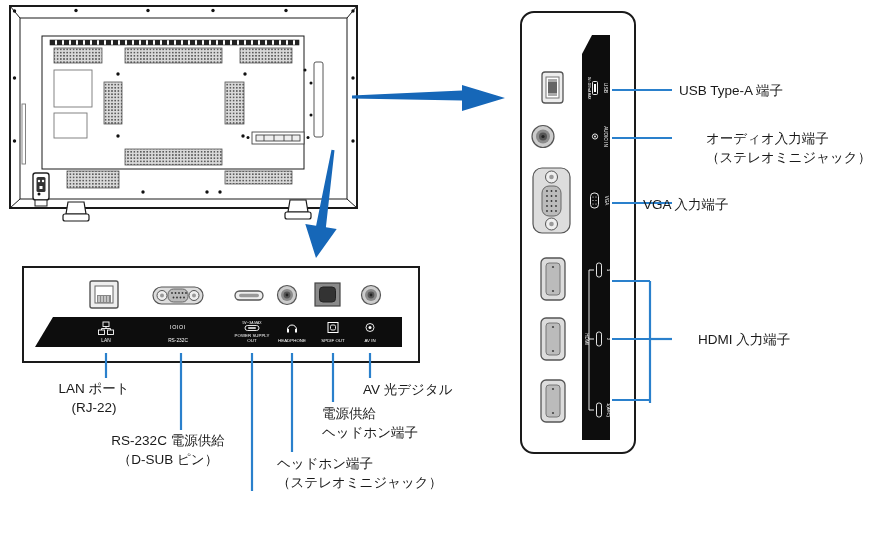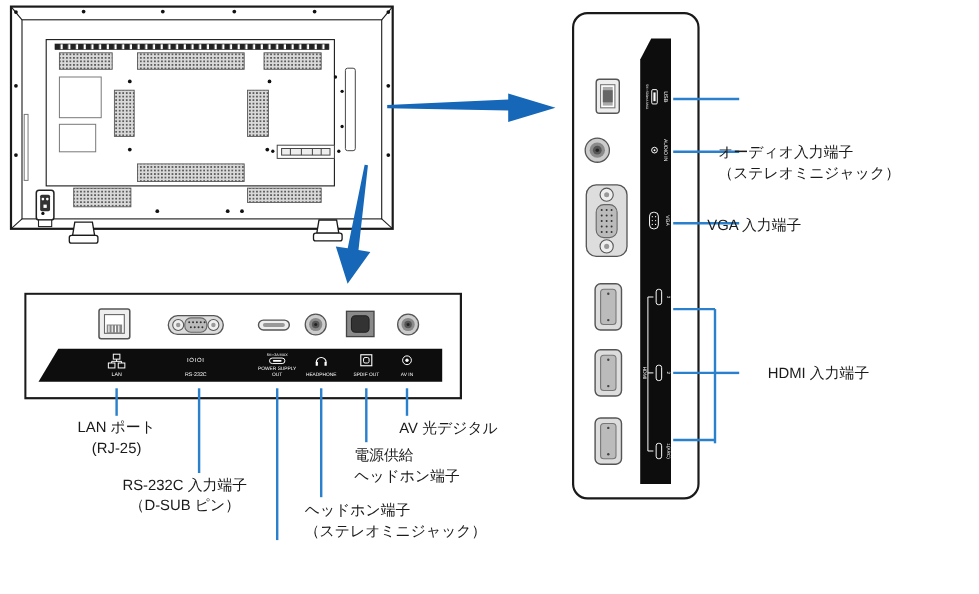--- a/index.html
+++ b/index.html
@@ -325,41 +325,44 @@
       <line x1="612" y1="138" x2="672" y2="138"></line>
       <line x1="612" y1="203" x2="672" y2="203"></line>
       <line x1="612" y1="281" x2="650" y2="281"></line>
       <line x1="612" y1="339" x2="650" y2="339"></line>
       <line x1="612" y1="400" x2="650" y2="400"></line>
       <line x1="650" y1="281" x2="650" y2="403"></line>
       <line x1="650" y1="339" x2="672" y2="339"></line>
     </g>
   </svg>
 
-  <div class="label center" style="left:56px;top:380px;width:100px">
+  <div class="label center" style="left:44px;top:380px;width:100px">
     <div>LAN ポート</div>
-    <div>(RJ-25)</div>
+    <div>(RJ-22)</div>
   </div>
   <div class="label center" style="left:100px;top:432px;width:136px">
-    <div>RS-232C 入力端子</div>
+    <div>RS-232C 電源供給</div>
     <div>（D-SUB ピン）</div>
   </div>
   <div class="label" style="left:277px;top:455px">
     <div>ヘッドホン端子</div>
     <div>（ステレオミニジャック）</div>
   </div>
   <div class="label" style="left:322px;top:405px">
     <div>電源供給</div>
     <div>ヘッドホン端子</div>
   </div>
   <div class="label" style="left:363px;top:381px">
     <div>AV 光デジタル</div>
   </div>
 
-  <div class="label" style="left:653px;top:130px">
+  <div class="label" style="left:679px;top:82px">
+    <div>USB Type-A 端子</div>
+  </div>
+  <div class="label" style="left:706px;top:130px">
     <div>オーディオ入力端子</div>
     <div>（ステレオミニジャック）</div>
   </div>
   <div class="label" style="left:643px;top:196px">
     <div>VGA 入力端子</div>
   </div>
   <div class="label" style="left:698px;top:331px">
     <div>HDMI 入力端子</div>
   </div>
 

